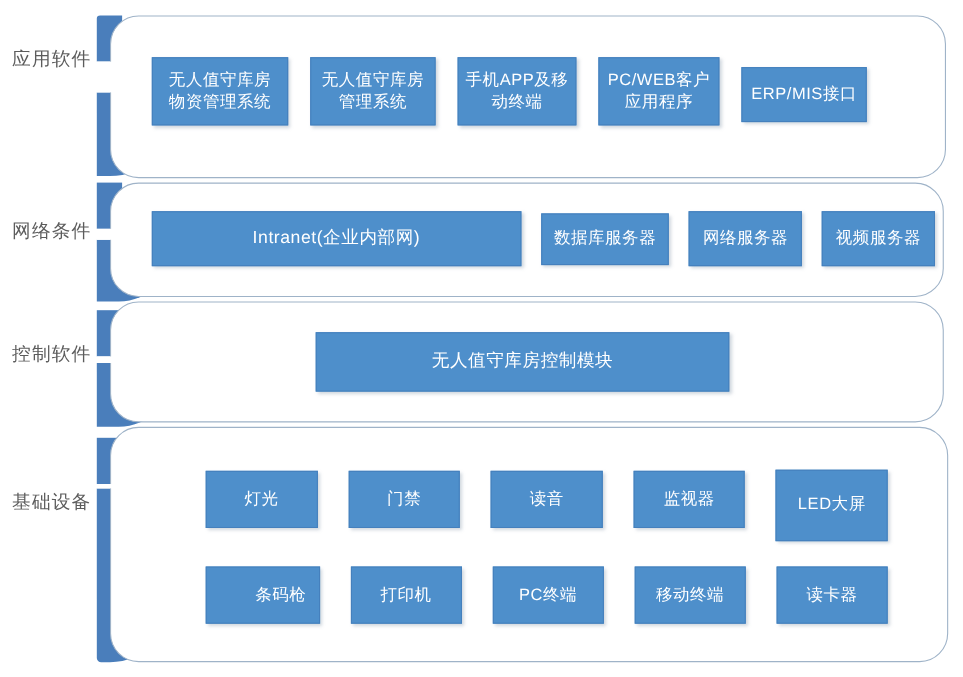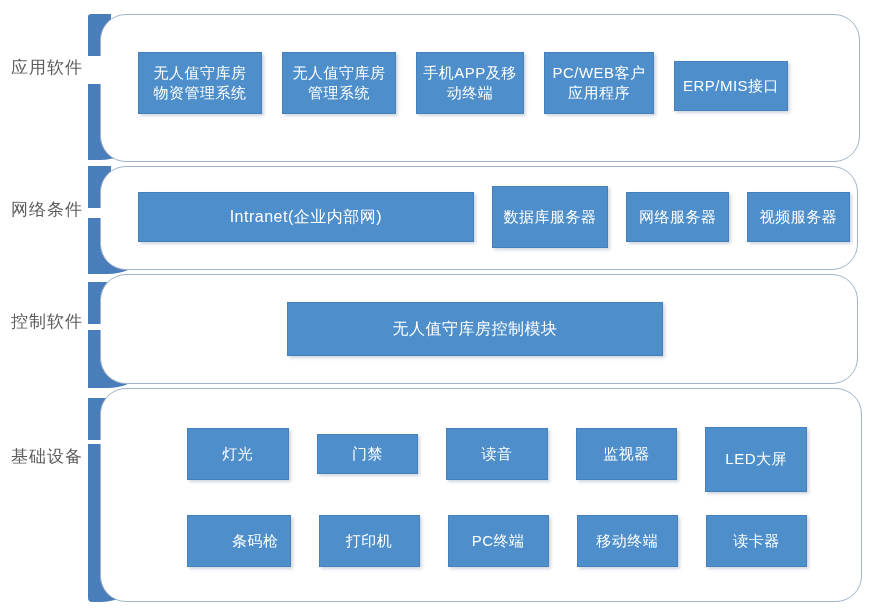--- a/index.html
+++ b/index.html
@@ -109,21 +109,21 @@
   <div class="panel" style="top:14px;height:148px;width:760px;"></div>
   <div class="panel" style="top:166px;height:104px;width:758px;"></div>
   <div class="panel" style="top:274px;height:110px;width:758px;"></div>
   <div class="panel" style="top:388px;height:214px;width:762px;"></div>
 
   <div class="panel-mask" style="top:56px;height:28px;left:88px;width:23px;"></div>
   <div class="panel-mask" style="top:208px;height:10px;left:88px;width:23px;"></div>
   <div class="panel-mask" style="top:324px;height:6px;left:88px;width:23px;"></div>
   <div class="panel-mask" style="top:440px;height:4px;left:88px;width:23px;"></div>
 
-  <div class="tier-label" style="top:56px;">应用软件</div>
+  <div class="tier-label" style="top:42px;">应用软件</div>
   <div class="tier-label" style="top:198px;">网络条件</div>
   <div class="tier-label" style="top:310px;">控制软件</div>
   <div class="tier-label" style="top:445px;">基础设备</div>
 
   <div class="boxrow" style="left:138px;top:52px;width:712px;height:62px;gap:20px;">
     <div class="nbox" style="width:124px;height:62px;">
       <div>
         <span class="txt">无人值守库房</span>
         <span class="txt">物资管理系统</span>
       </div>
@@ -152,21 +152,21 @@
       </div>
     </div>
   </div>
 
   <div class="boxrow" style="left:138px;top:192px;width:712px;height:50px;gap:18px;">
     <div class="nbox wide" style="width:340px;height:50px;">
       <div>
           <span class="txt">Intranet(企业内部网)</span>
         </div>
     </div>
-    <div class="nbox" style="width:118px;height:62px;">
+    <div class="nbox" style="width:118px;height:47px;">
       <div>
           <span class="txt">数据库服务器</span>
         </div>
     </div>
     <div class="nbox" style="width:104px;height:50px;">
       <div>
           <span class="txt">网络服务器</span>
         </div>
     </div>
     <div class="nbox" style="width:104px;height:50px;">
@@ -183,21 +183,21 @@
         </div>
     </div>
   </div>
 
   <div class="boxrow" style="left:187px;top:428px;width:620px;height:52px;gap:28px;">
     <div class="nbox" style="width:108px;height:52px;">
       <div>
           <span class="txt">灯光</span>
         </div>
     </div>
-    <div class="nbox" style="width:108px;height:40px;">
+    <div class="nbox" style="width:108px;height:52px;">
       <div>
           <span class="txt">门禁</span>
         </div>
     </div>
     <div class="nbox" style="width:108px;height:52px;">
       <div>
           <span class="txt">读音</span>
         </div>
     </div>
     <div class="nbox" style="width:108px;height:52px;">

